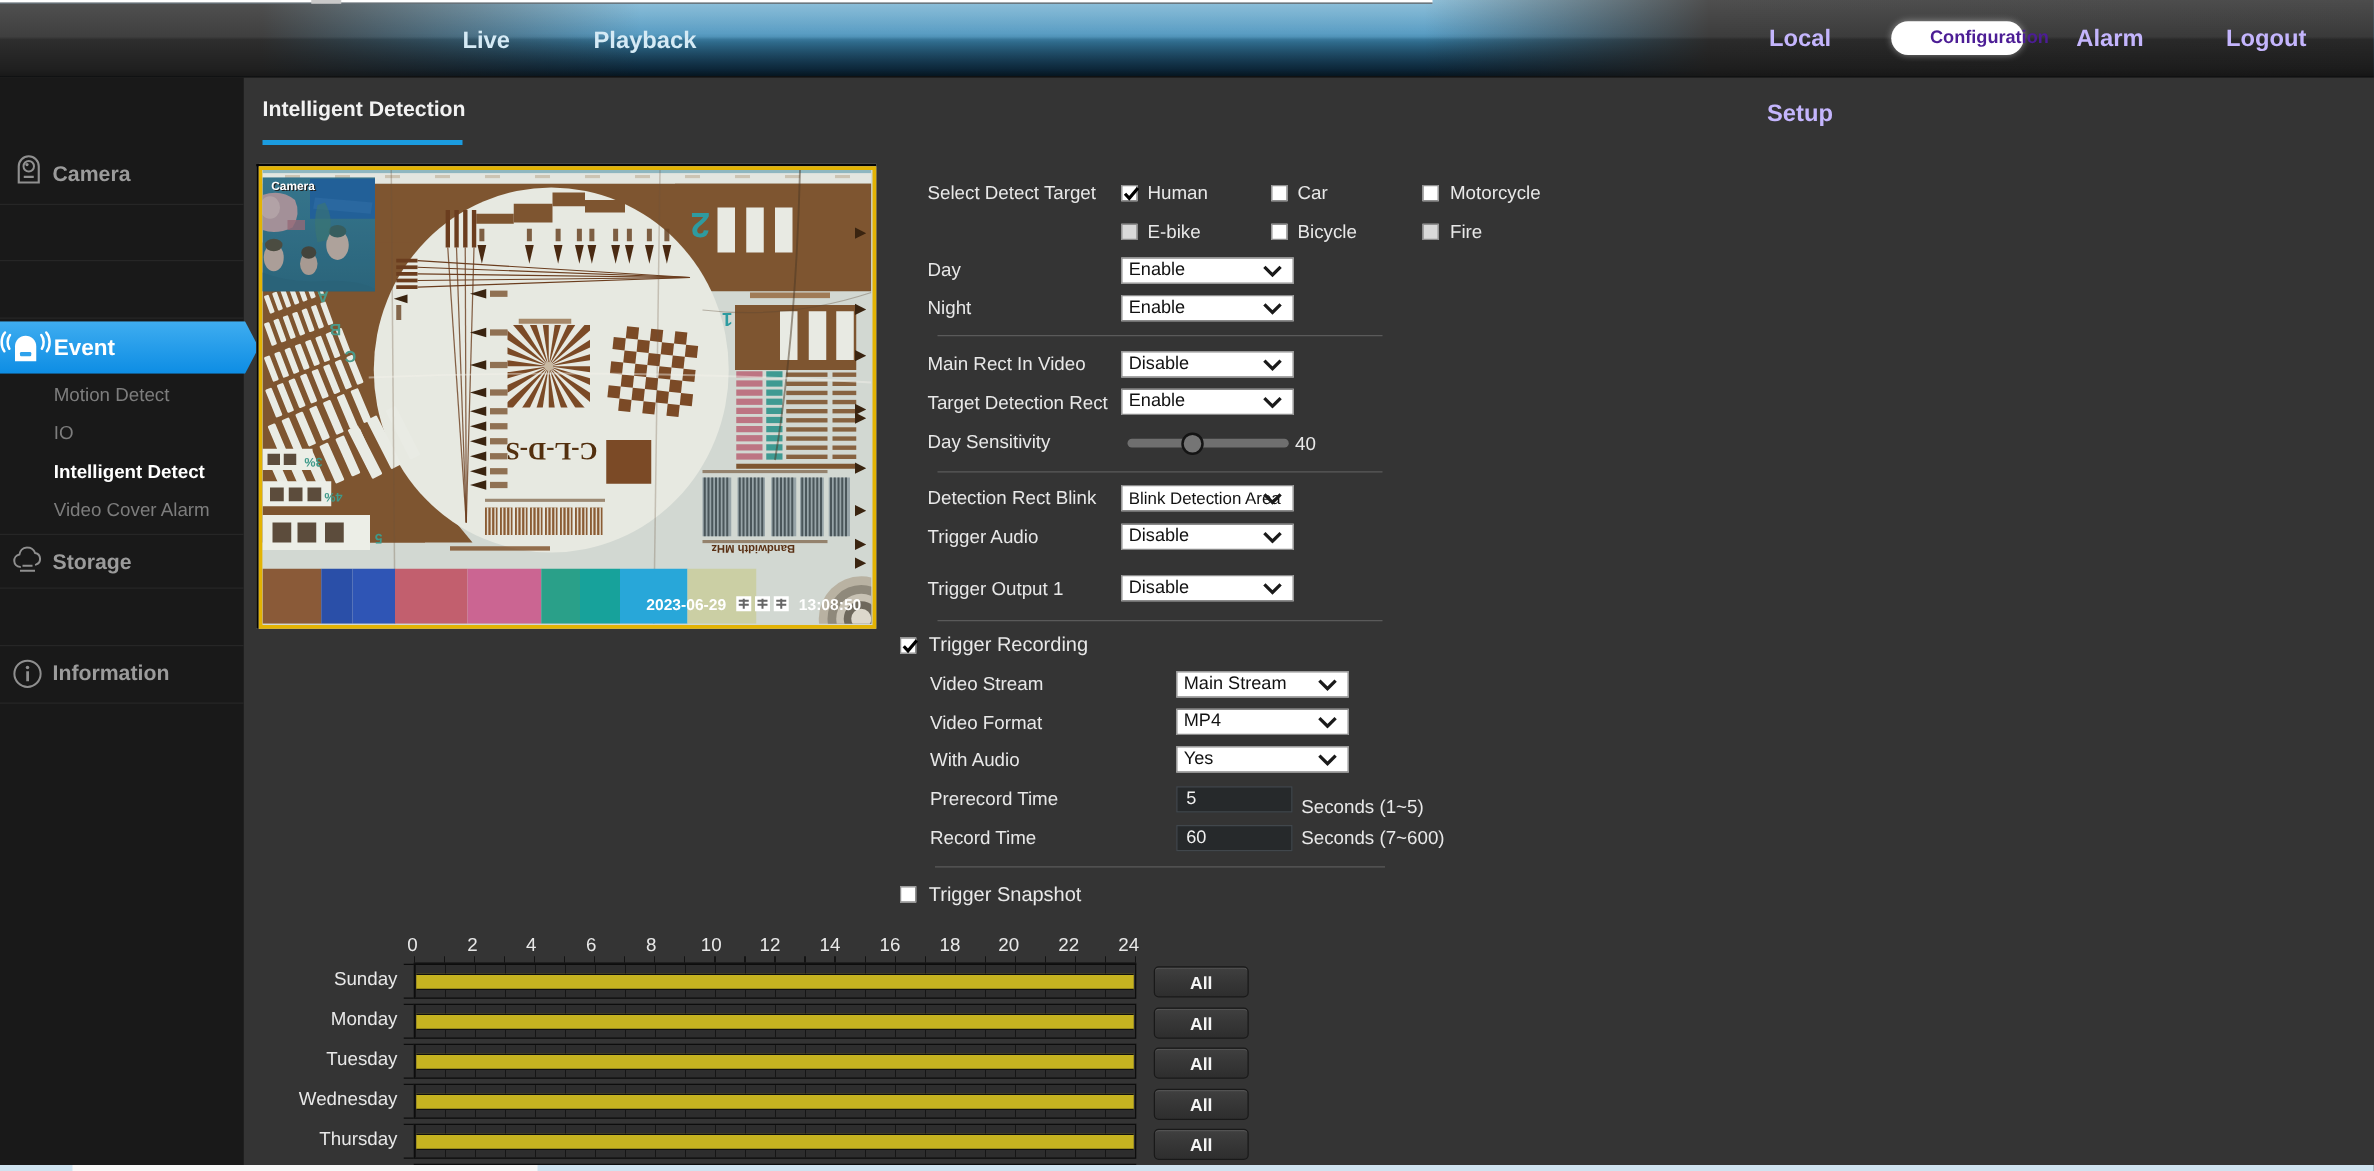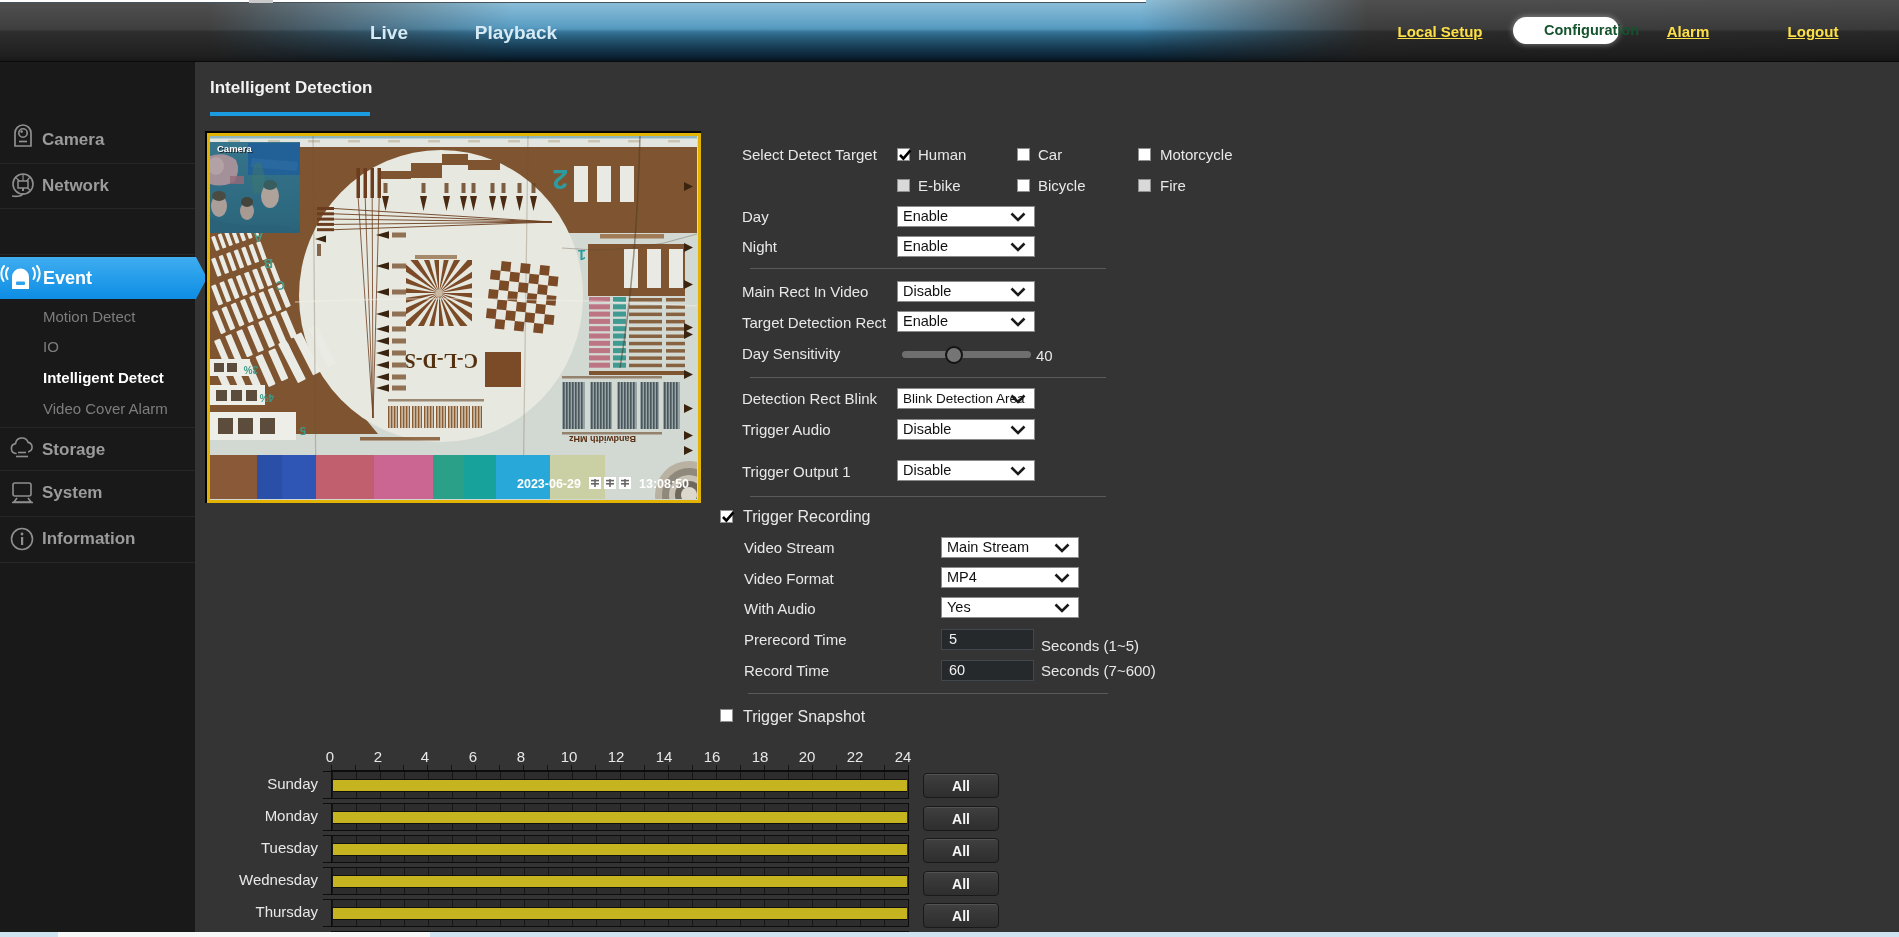--- a/index.html
+++ b/index.html
@@ -12,23 +12,23 @@
     background-image:
       linear-gradient(180deg, rgba(255,255,255,0.15) 0%, rgba(255,255,255,0.06) 48%, rgba(0,0,0,0.10) 52%, rgba(0,0,0,0.38) 90%, rgba(0,0,0,0.52) 100%),
       linear-gradient(90deg, #333333 0%, #333333 11%, rgba(51,51,51,0) 27%, rgba(51,51,51,0) 60%, #303030 72%, #2d2d2d 100%),
       linear-gradient(180deg, #7cb6d4 0%, #4e96bf 44%, #35799f 56%, #133d5b 92%, #0c2c42 100%);
     border-bottom:1px solid #0a0a0a; }
   #topstrip { position:absolute; left:0; top:0; width:1146px; height:2.5px; background:#ffffff; z-index:5; border-bottom:1px solid rgba(25,40,50,0.8); }
   #toptab { position:absolute; left:249px; top:0; width:24px; height:3px; background:#c9c9c9; z-index:6; }
   .navitem { position:absolute; top:0; height:62px; line-height:60px; text-align:center;
     font-weight:bold; }
   .nav-blue { color:#d5eaf5; font-size:19px; padding-top:3px; }
-  .nav-grey { color:#fde047; font-size:15px; padding-top:2px;text-decoration:underline; }
+  .nav-grey { color:#c4b5fd; font-size:19px; padding-top:2px; }
   #cfgpill { position:absolute; left:1513px; top:17px; width:106px; height:27px; border-radius:13.5px;
-    background:#ffffff; color:#14532d; font-size:14.5px; font-weight:bold; text-align:center; line-height:27px;
+    background:#ffffff; color:#4c1d95; font-size:14.5px; font-weight:bold; text-align:center; line-height:27px;
     box-shadow:0 0 6px rgba(255,255,255,0.45);padding-left:31px; }
 
   
   #sidebar { position:absolute; left:0; top:62px; width:195px; height:870px; background:#191919; }
   .mitem { position:absolute; left:0; width:195px; height:45px; }
   .msep { position:absolute; left:0; width:195px; height:1px; background:#262626; }
   .mlabel { position:absolute; left:42px; top:0; height:45px; line-height:45px;
     font-size:17px; font-weight:bold; color:#9b9b9b; }
   .micon { position:absolute; left:11px; }
   #event-sel { position:absolute; left:0; top:257px; width:207px; height:42px; }
@@ -99,30 +99,20 @@
     <svg class="micon" style="left:12px; top:6px;" width="22" height="26" viewBox="0 0 22 26">
       <path d="M3 23 V10 a8 8 0 0 1 16 0 V23 Z" fill="none" stroke="#909090" stroke-width="1.7"></path>
       <circle cx="11" cy="10" r="4.2" fill="none" stroke="#909090" stroke-width="1.6"></circle>
       <circle cx="9.6" cy="8.6" r="1.3" fill="#909090"></circle>
       <line x1="7" y1="18.5" x2="15" y2="18.5" stroke="#909090" stroke-width="1.7"></line>
     </svg>
     <div class="mlabel">Camera</div>
   </div>
   <div class="msep" style="top:101px;"></div>
 
-  <div class="mitem" style="top:101px;">
-    <svg class="micon" style="left:10px; top:9px;" width="26" height="28" viewBox="0 0 26 28">
-      <circle cx="13" cy="12" r="10" fill="none" stroke="#8f8f8f" stroke-width="1.6"></circle>
-      <path d="M5 5 l16 14 M13 2 v7 M20 5 l-5 6" stroke="#8f8f8f" stroke-width="1.2" fill="none"></path>
-      <rect x="8" y="9" width="10" height="7" fill="#191919" stroke="#8f8f8f" stroke-width="1.5"></rect>
-      <path d="M12 16 v3 h2 v-3" fill="#8f8f8f"></path>
-      <path d="M13 21 c0 3 -6 4 -11 3" stroke="#8f8f8f" stroke-width="1.6" fill="none"></path>
-    </svg>
-    <div class="mlabel">Network</div>
-  </div>
   <div class="msep" style="top:146px;"></div>
 
   <div class="msep" style="top:192px;"></div>
 
   <svg id="event-sel" width="207" height="42" viewBox="0 0 207 42" style="top:195px;">
     <defs>
       <linearGradient id="evg" x1="0" y1="0" x2="0" y2="1">
         <stop offset="0" stop-color="#3fadf0"></stop>
         <stop offset="1" stop-color="#0d8de4"></stop>
       </linearGradient>
@@ -147,28 +137,20 @@
   <div class="mitem" style="top:365px;">
     <svg class="micon" style="left:9px; top:10px;" width="26" height="26" viewBox="0 0 26 26">
       <path d="M7 16.5 a5 5 0 0 1 -0.5 -9.9 a6.5 6.5 0 0 1 12.6 -1.2 a4.8 4.8 0 0 1 0.6 9.3" fill="none" stroke="#8f8f8f" stroke-width="1.6" stroke-linecap="round"></path>
       <line x1="9" y1="15.5" x2="17" y2="15.5" stroke="#8f8f8f" stroke-width="1.6"></line>
       <line x1="7" y1="19.5" x2="19" y2="19.5" stroke="#8f8f8f" stroke-width="1.6"></line>
     </svg>
     <div class="mlabel">Storage</div>
   </div>
   <div class="msep" style="top:408px;"></div>
 
-  <div class="mitem" style="top:408px;">
-    <svg class="micon" style="left:10px; top:12px;" width="25" height="22" viewBox="0 0 25 22">
-      <rect x="3" y="1" width="18" height="13" rx="2" fill="none" stroke="#8f8f8f" stroke-width="1.6"></rect>
-      <path d="M7 16 l-3 4 h17 l-3 -4" fill="none" stroke="#8f8f8f" stroke-width="1.6"></path>
-      <line x1="2" y1="20.5" x2="23" y2="20.5" stroke="#8f8f8f" stroke-width="1.5"></line>
-    </svg>
-    <div class="mlabel">System</div>
-  </div>
   <div class="msep" style="top:454px;"></div>
 
   <div class="mitem" style="top:454px;">
     <svg class="micon" style="left:10px; top:11px;" width="24" height="24" viewBox="0 0 24 24">
       <circle cx="12" cy="12" r="10.5" fill="none" stroke="#8f8f8f" stroke-width="1.6"></circle>
       <circle cx="12" cy="7" r="1.4" fill="#8f8f8f"></circle>
       <rect x="11" y="10" width="2.2" height="8" fill="#8f8f8f"></rect>
     </svg>
     <div class="mlabel">Information</div>
   </div>

